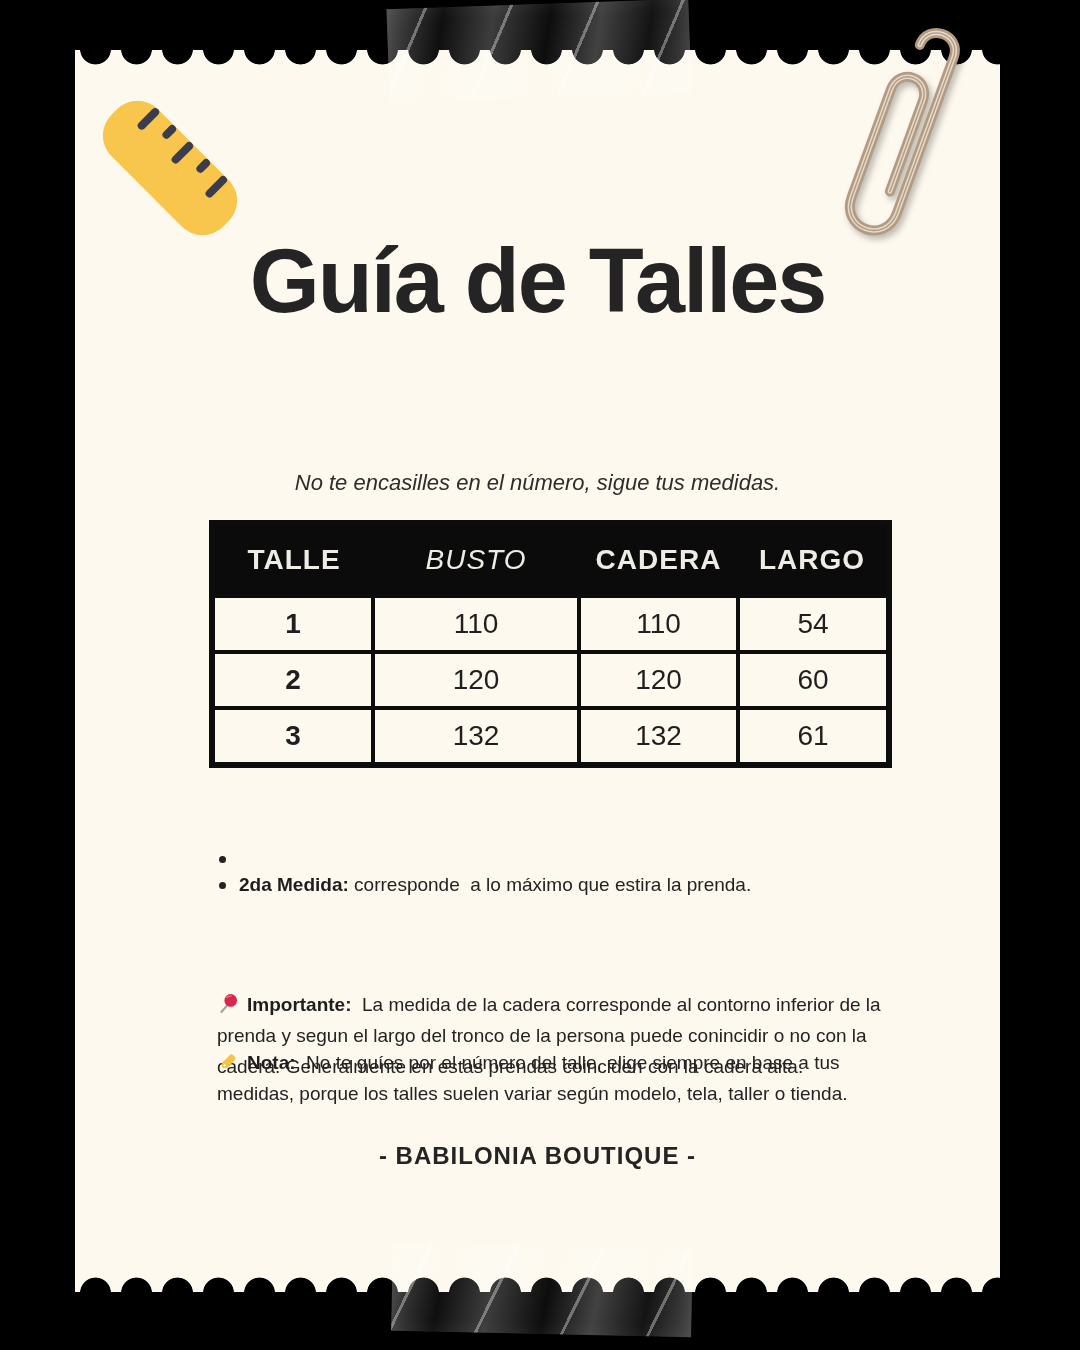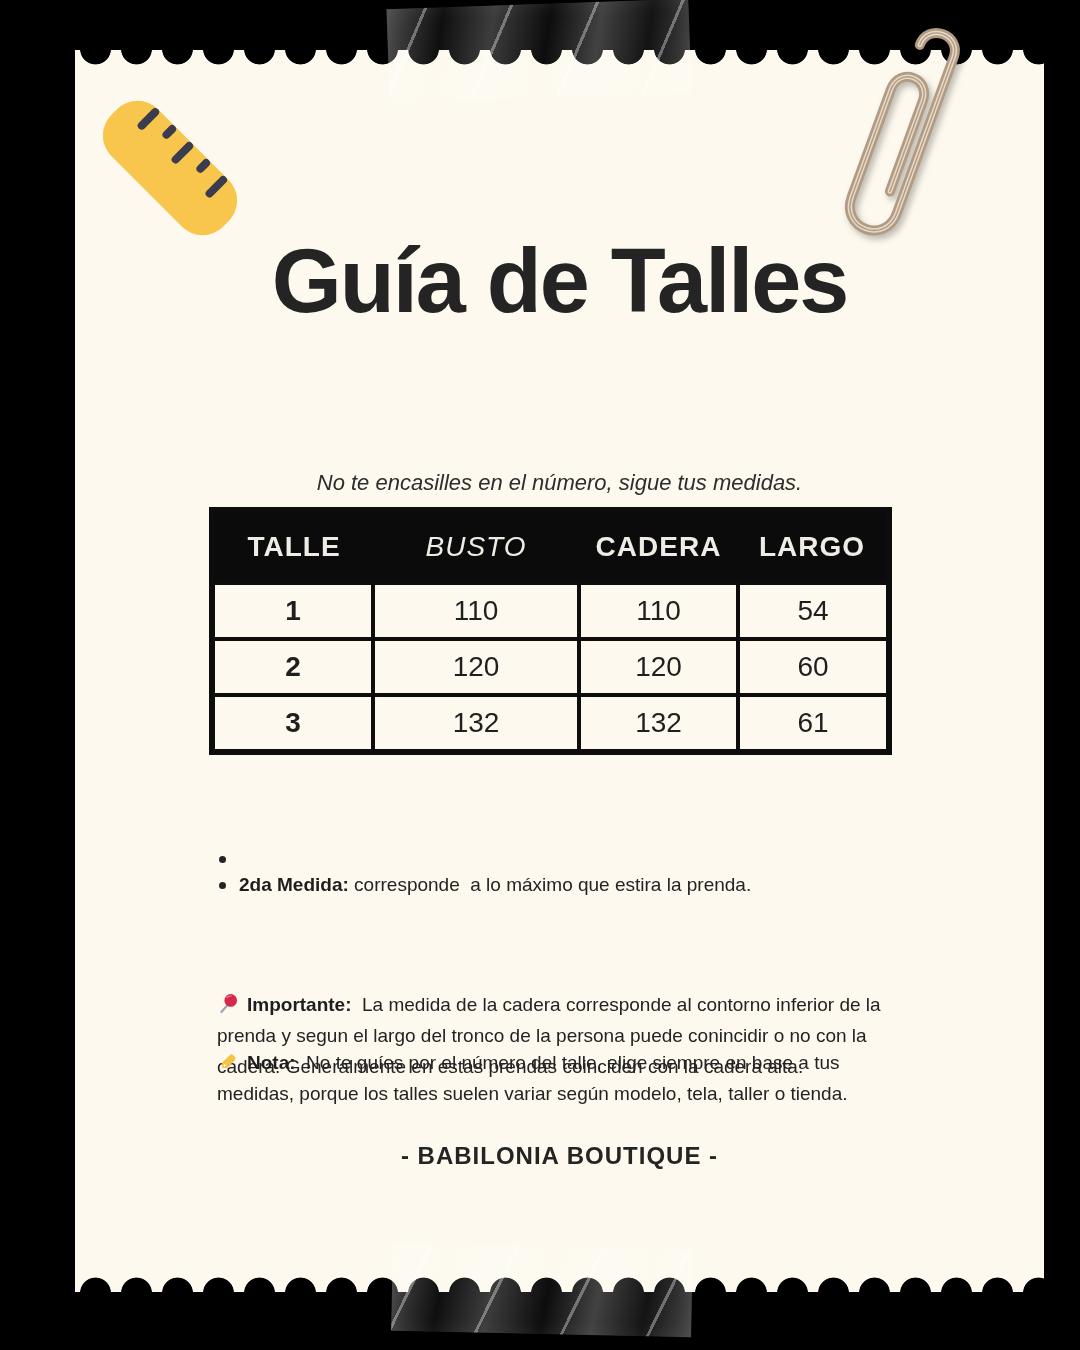--- a/index.html
+++ b/index.html
@@ -7,21 +7,20 @@
     width:1080px; height:1350px;
     background:#000;
     position:relative;
     overflow:hidden;
     font-family:"Liberation Sans", sans-serif;
   }
   .paper {
     position:absolute; left:75px; top:50px;
     width:925px; height:1242px;
     background:#FDF9EE;
-    padding-left:44px;
   }
   .scallop-top {
     position:absolute; top:-1px; left:0; right:0; height:18px;
     background-image: radial-gradient(circle at 50% 0, #000 15px, rgba(0,0,0,0) 15.8px);
     background-size:41px 18px; background-repeat:repeat-x;
   }
   .scallop-bottom {
     position:absolute; bottom:-1px; left:0; right:0; height:18px;
     background-image: radial-gradient(circle at 50% 100%, #000 15px, rgba(0,0,0,0) 15.8px);
     background-size:41px 18px; background-repeat:repeat-x;
@@ -33,21 +32,21 @@
   }
   .subtitle {
     position:absolute; top:314px; left:0; width:100%;
     text-align:center; font-size:36px; font-weight:700; color:#242424;
   }
   .note {
     position:absolute; top:420px; left:0; width:100%;
     text-align:center; font-size:22px; font-style:italic; color:#2d2d2d;
   }
   table.size-table {
-    position:absolute; left:134px; top:457px;
+    position:absolute; left:134px; top:470px;
     border-collapse:collapse; table-layout:fixed; width:677px;
     border:6px solid #0d0d0d;
   }
   .size-table col.c1{width:161px}
   .size-table col.c2{width:206px}
   .size-table col.c3{width:159px}
   .size-table col.c4{width:151px}
   .size-table th {
     background:#0b0b0b; color:#EFECE5;
     font-size:28px; font-weight:700; letter-spacing:1px;

